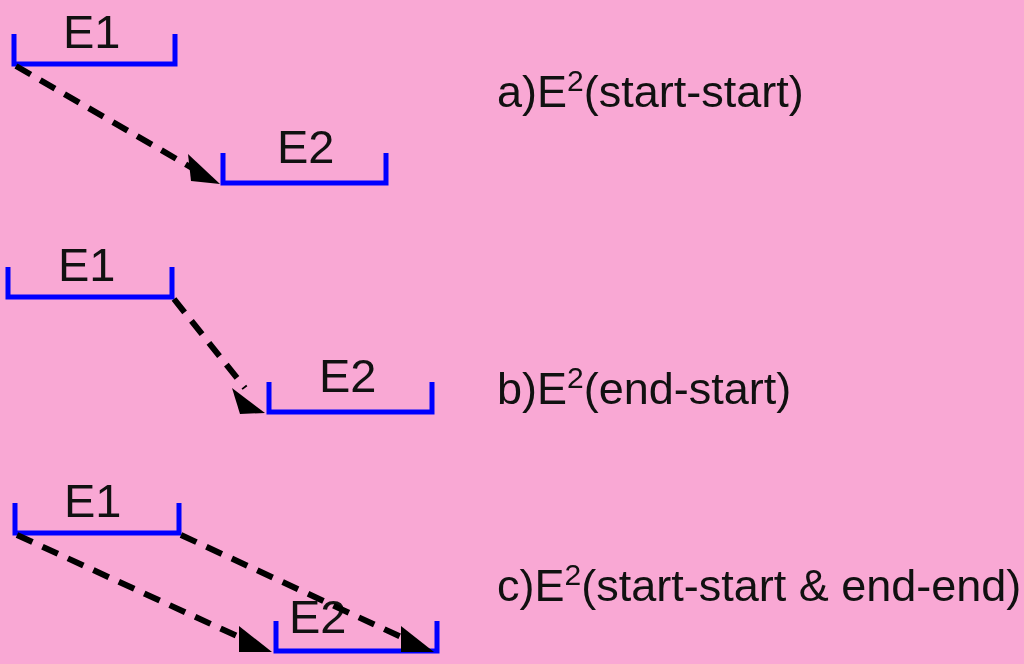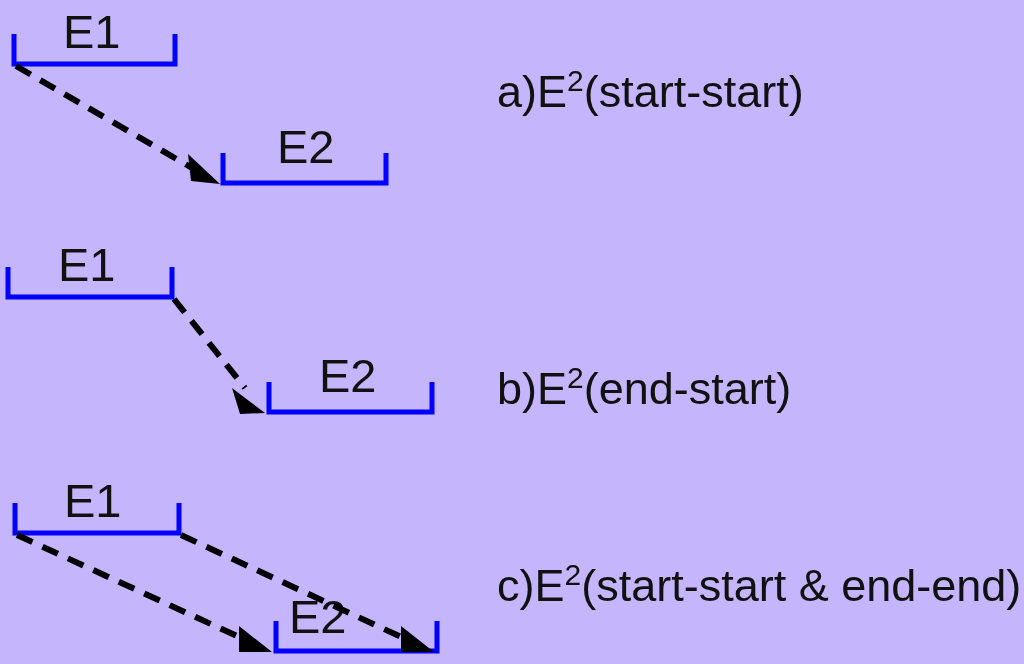--- a/index.html
+++ b/index.html
@@ -10,21 +10,21 @@
   body {
     width: 1024px;
     height: 664px;
     font-family: "Liberation Sans", sans-serif;
     overflow: hidden;
   }
   #figure-root {
     position: relative;
     width: 1024px;
     height: 664px;
-    background: #c4b5fd;
+    background: #f9a8d4;
   }
   svg.diagram-canvas {
     position: absolute;
     top: 0;
     left: 0;
     width: 1024px;
     height: 664px;
     display: block;
   }
   text.interval-label {

